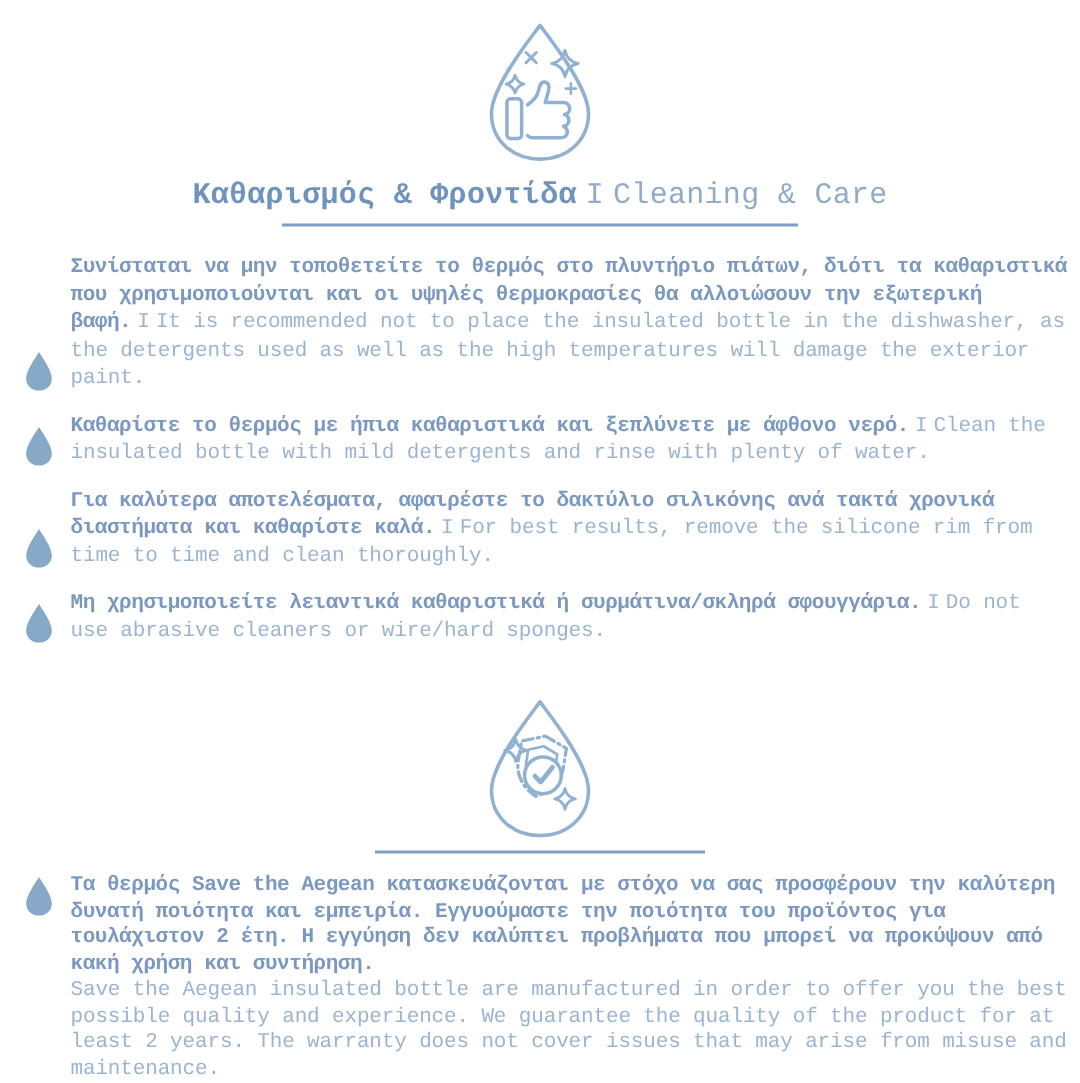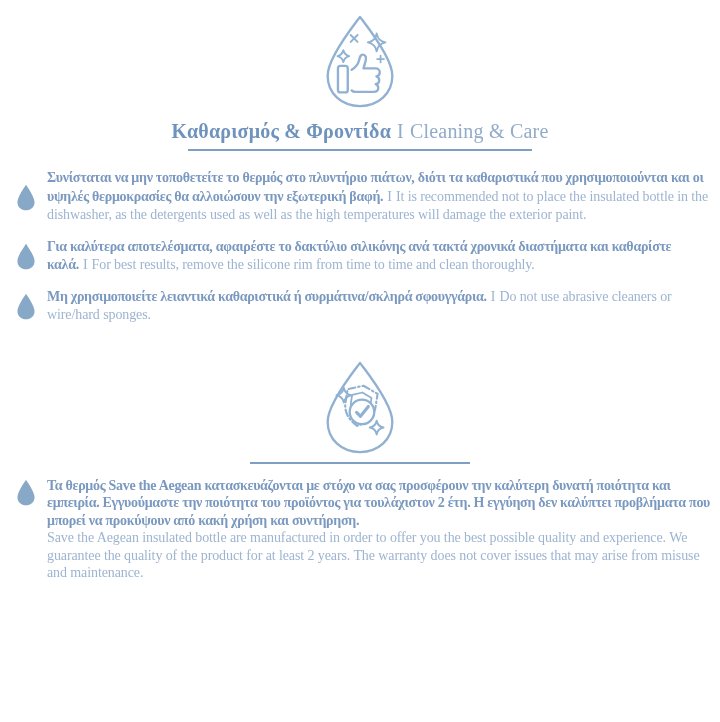--- a/index.html
+++ b/index.html
@@ -1,19 +1,19 @@
 <!DOCTYPE html>
 <html lang="el"><head>
 <meta charset="utf-8">
 <style>
   html, body { margin: 0; padding: 0; background: #ffffff; }
   .page {
     width: 720px; height: 719px; overflow: hidden;
     background: #ffffff;
-    font-family: Liberation Serif, serif;
+    font-family: Liberation Mono, monospace;
     box-sizing: border-box;
   }
   .big-icon { display: block; margin: 12px auto 0; }
   .big-icon.warranty { margin-top: 33px; }
 
   .section-heading {
     margin: 9px 0 0; text-align: center;
     font-size: 20px; line-height: 24px; letter-spacing: 0.2px;
   }
   .heading-greek { color: #6f93bc; font-weight: 700; }
@@ -25,21 +25,21 @@
     margin: 6px auto 0;
   }
   .heading-rule.care { width: 344px; }
   .heading-rule.warr { width: 220px; }
 
   .tips {
     list-style: none;
     margin: 18px 0 0; padding: 0 8px 0 16px;
   }
   .tip-item {
-    display: flex; align-items: center;
+    display: flex; align-items: flex-end;
     margin: 0 0 13px 0;
   }
   .bullet-drop { flex: 0 0 auto; margin: 1px 11px 0 0; }
   .tip-text {
     margin: 0;
     font-size: 14px; line-height: 18.5px;
   }
   .greek   { color: #7b99c0; font-weight: 700; letter-spacing: -0.3px; }
   .sep     { color: #9db4d1; font-weight: 400; margin: 0 4px; }
   .english { color: #9db4d1; font-weight: 400; letter-spacing: -0.1px; }
@@ -84,20 +84,28 @@
         </svg>
         <p class="tip-text">
           <span class="greek">Συνίσταται να μην τοποθετείτε το θερμός στο πλυντήριο πιάτων, διότι τα καθαριστικά που χρησιμοποιούνται και οι υψηλές θερμοκρασίες θα αλλοιώσουν την εξωτερική βαφή.</span><span class="sep">Ι</span><span class="english">It is recommended not to place the insulated bottle in the dishwasher, as the detergents used as well as the high temperatures will damage the exterior paint.</span>
         </p>
       </li>
       <li class="tip-item">
         <svg class="bullet-drop" width="20" height="29" viewBox="0 0 21 30">
           <path d="M10.5 1.5 C8 5.5 1.5 14.5 1.5 20 C1.5 25 5.5 28.5 10.5 28.5 C15.5 28.5 19.5 25 19.5 20 C19.5 14.5 13 5.5 10.5 1.5 Z" fill="#88a8c8"></path>
         </svg>
         <p class="tip-text">
+          <span class="greek">Καθαρίστε το θερμός με ήπια καθαριστικά και ξεπλύνετε με άφθονο νερό.</span><span class="sep">Ι</span><span class="english">Clean the insulated bottle with mild detergents and rinse with plenty of water.</span>
+        </p>
+      </li>
+      <li class="tip-item">
+        <svg class="bullet-drop" width="20" height="29" viewBox="0 0 21 30">
+          <path d="M10.5 1.5 C8 5.5 1.5 14.5 1.5 20 C1.5 25 5.5 28.5 10.5 28.5 C15.5 28.5 19.5 25 19.5 20 C19.5 14.5 13 5.5 10.5 1.5 Z" fill="#88a8c8"></path>
+        </svg>
+        <p class="tip-text">
           <span class="greek">Για καλύτερα αποτελέσματα, αφαιρέστε το δακτύλιο σιλικόνης ανά τακτά χρονικά διαστήματα και καθαρίστε καλά.</span><span class="sep">Ι</span><span class="english">For best results, remove the silicone rim from time to time and clean thoroughly.</span>
         </p>
       </li>
       <li class="tip-item">
         <svg class="bullet-drop" width="20" height="29" viewBox="0 0 21 30">
           <path d="M10.5 1.5 C8 5.5 1.5 14.5 1.5 20 C1.5 25 5.5 28.5 10.5 28.5 C15.5 28.5 19.5 25 19.5 20 C19.5 14.5 13 5.5 10.5 1.5 Z" fill="#88a8c8"></path>
         </svg>
         <p class="tip-text">
           <span class="greek">Μη χρησιμοποιείτε λειαντικά καθαριστικά ή συρμάτινα/σκληρά σφουγγάρια.</span><span class="sep">Ι</span><span class="english">Do not use abrasive cleaners or wire/hard sponges.</span>
         </p>

